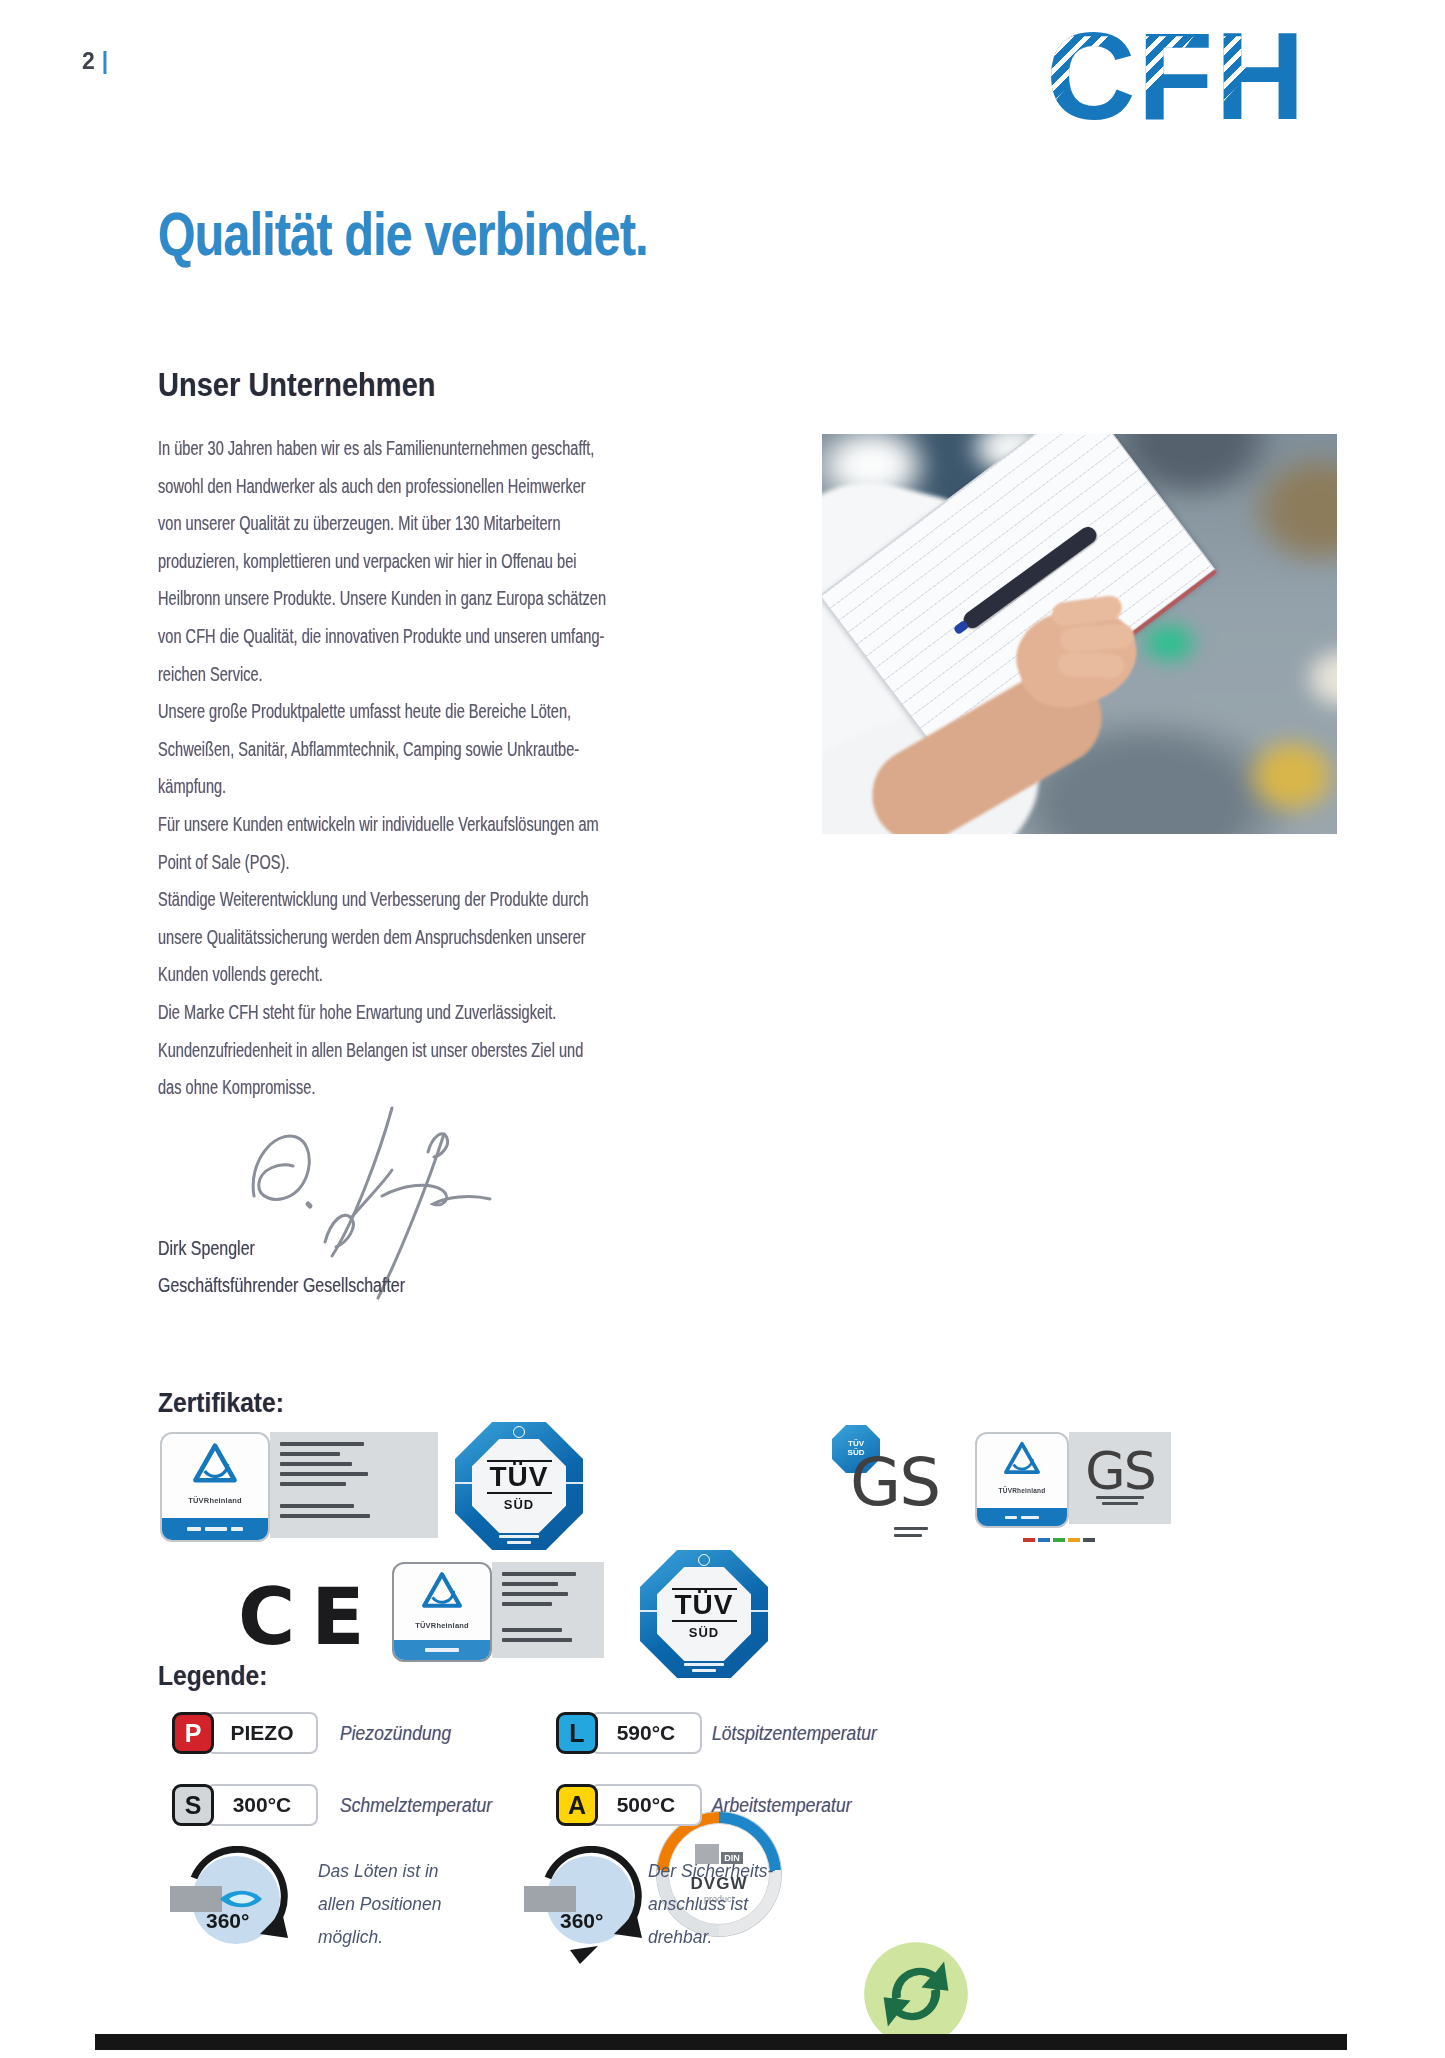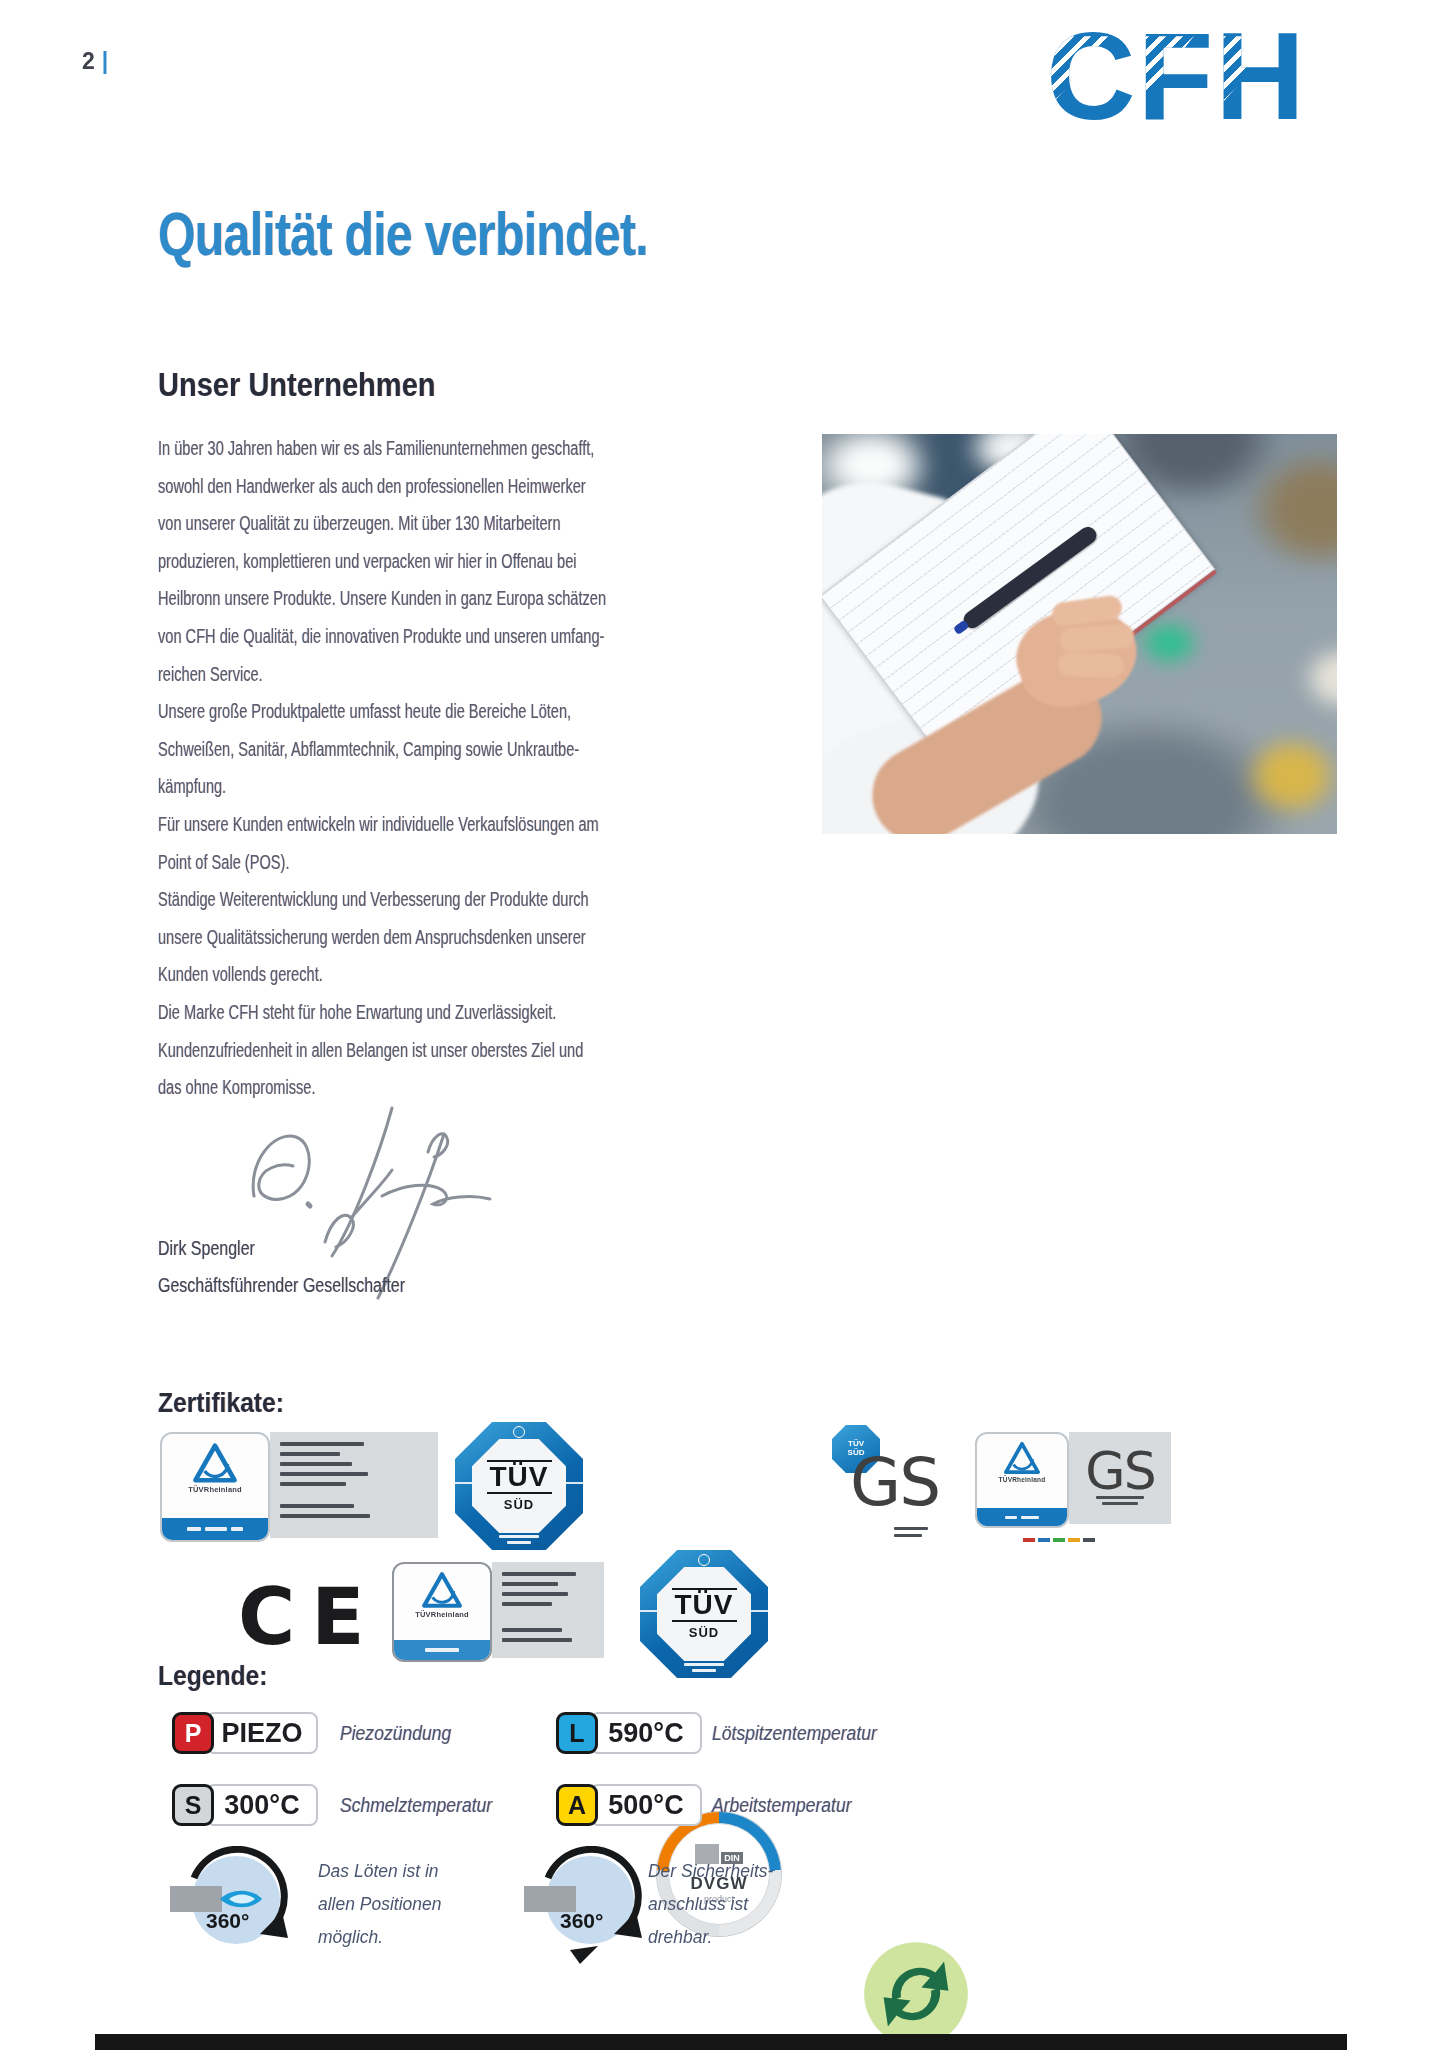--- a/index.html
+++ b/index.html
@@ -70,21 +70,21 @@
 
   
   .signature{position:absolute;left:232px;top:1100px;}
   .sig-name{position:absolute;left:158px;top:1237px;font-size:19.5px;color:#3f4654;transform:scaleX(.82);transform-origin:left top;white-space:nowrap;}
   .sig-role{position:absolute;left:158px;top:1274px;font-size:19.5px;color:#3f4654;transform:scaleX(.82);transform-origin:left top;white-space:nowrap;}
 
   
   .cert{position:absolute;}
   .trh-box{position:relative;background:#fdfdfd;border:2px solid #c2c7cc;border-radius:12px;
            display:flex;flex-direction:column;align-items:center;overflow:hidden;}
-  .trh-label{font-size:7.5px;font-weight:700;color:#3a3f46;letter-spacing:.2px;margin-top:1px;}
+  .trh-label{font-size:7.5px;font-weight:700;color:#3a3f46;letter-spacing:.2px;margin-top:12px;}
   .trh-band{position:absolute;left:0;right:0;bottom:0;background:#1777bd;display:flex;align-items:center;justify-content:center;gap:4px;}
   .wbar{height:4px;background:#e8f1f8;border-radius:1px;}
   .gbar{background:#4a4f55;border-radius:1px;}
   .graypanel{background:#d8dbde;display:flex;flex-direction:column;justify-content:flex-start;padding:10px 10px;box-sizing:border-box;}
   .oct{clip-path:polygon(29% 0,71% 0,100% 29%,100% 71%,71% 100%,29% 100%,0 71%,0 29%);}
   .tuvsud{position:relative;width:128px;height:128px;background:linear-gradient(150deg,#3aa4dc 0%,#0b66ab 55%,#0a5a9c 100%);}
   .tuvsud .midline{position:absolute;left:0;right:0;top:47%;height:2px;background:rgba(255,255,255,.85);}
   .tuvsud-inner{position:absolute;inset:17px;background:#f4f5f6;display:flex;flex-direction:column;align-items:center;justify-content:center;}
   .tuv-word{font-size:28px;font-weight:800;color:#15161a;letter-spacing:1px;line-height:1;border-top:2px solid #15161a;border-bottom:2px solid #15161a;padding:1px 3px;}
   .sud-word{font-size:13px;font-weight:800;color:#15161a;margin-top:3px;letter-spacing:1px;}
@@ -108,21 +108,21 @@
   .colorstrip{position:absolute;display:flex;gap:3px;}
   .colorstrip i{width:12px;height:4px;display:block;}
 
   
   .lg-item{position:absolute;display:flex;align-items:center;}
   .lg-letter{width:42px;height:42px;border-radius:9px;border:3px solid #17181a;box-sizing:border-box;
              display:flex;align-items:center;justify-content:center;font-size:25px;font-weight:800;color:#17181a;
              position:relative;z-index:2;background:#fff;}
   .lg-box{height:42px;width:112px;margin-left:-8px;background:#fff;border:2px solid #c3c7cd;border-radius:8px;
           box-sizing:border-box;display:flex;align-items:center;justify-content:center;
-          font-size:27px;font-weight:800;color:#1d1e22;z-index:1;}
+          font-size:21px;font-weight:800;color:#1d1e22;z-index:1;}
   .lg-desc{position:absolute;font-size:19.5px;font-style:italic;font-weight:500;color:#4a5570;
            transform:scaleX(.9);transform-origin:left top;white-space:nowrap;}
   .rot-icon{position:absolute;}
   .rot-text{position:absolute;font-size:19px;font-style:italic;font-weight:500;color:#4a5570;line-height:33px;
             transform:scaleX(.92);transform-origin:left top;}
 
   .bottom-bar{position:absolute;left:95px;top:2034px;width:1252px;height:16px;background:#151515;}
 </style>
 </head>
 <body>

